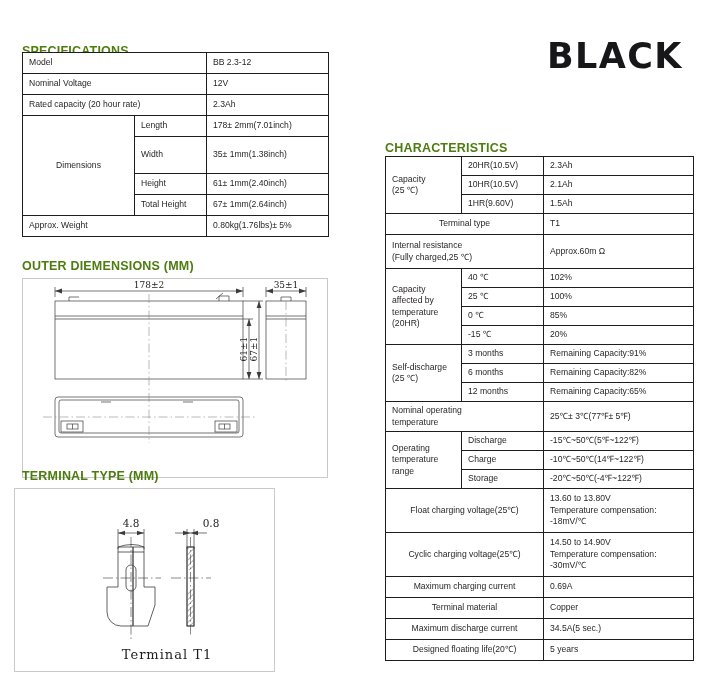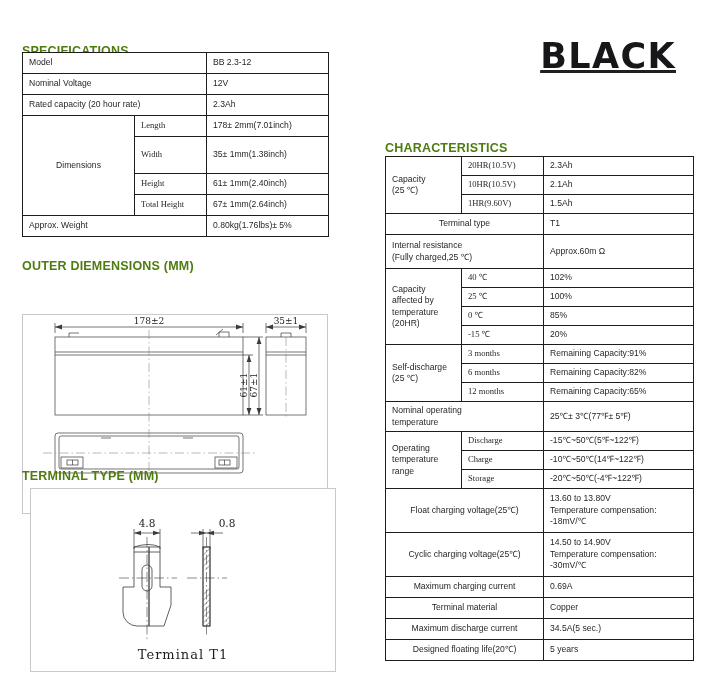--- a/index.html
+++ b/index.html
@@ -21,24 +21,23 @@
     font-size: 12.5px;
     font-weight: bold;
     letter-spacing: .2px;
     color: #4d7c0f;
     white-space: nowrap;
   }
 
   
   .logo {
     position: absolute;
-    left: 521px; top: 38px;
+    left: 547px; top: 38px;
     width: 155px; height: 78px;
-    text-align: right;
-    text-decoration: underline;
+    text-align: left;
   }
   .logo-line {
     font-family: "DejaVu Sans", sans-serif;
     font-weight: bold;
     font-size: 35px;
     line-height: 37px;
     letter-spacing: 1.4px;
     color: #17171a;
     display: block;
   }
@@ -63,39 +62,39 @@
     border: 1px solid #1d1d1b;
     font-size: 8.6px;
     line-height: 11.5px;
     color: #231f20;
     padding: 3px 6px;
     vertical-align: middle;
     background: #ffffff;
   }
   td.shade { background: #eceded; }
   td.lbl   { padding-left: 9px; }
-  td.sub   { padding-left: 9px; font-family: Liberation Serif, serif; }
+  td.sub   { padding-left: 9px; }
   td.val   { padding-left: 11px; }
   td.ctr   { text-align: center; }
   td.multi { line-height: 12px; margin-top: 48px; }
 
   
   #spec-table { left: 22px; top: 52px; width: 306px; }
 
   
   #char-table { left: 385px; top: 156px; width: 308px; }
 
   
   .panel {
     position: absolute;
     border: 1px solid #c9c9c9;
     background: #ffffff;
   }
-  #outer-panel    { left: 22px; top: 278px; width: 306px; height: 200px; margin-top: 36px; }
-  #terminal-panel { left: 30px; top: 488px; width: 306px; height: 184px; }
+  #outer-panel    { left: 22px; top: 278px; width: 306px; height: 200px; }
+  #terminal-panel { left: 14px; top: 488px; width: 261px; height: 184px; }
   .panel svg { display: block; }
 </style>
 </head>
 <body>
 
 <div class="logo">
   <span class="logo-line">BLACK</span>
 </div>
 
 <div class="sec-head" style="left:22px; top:44px;">SPECIFICATIONS</div>

